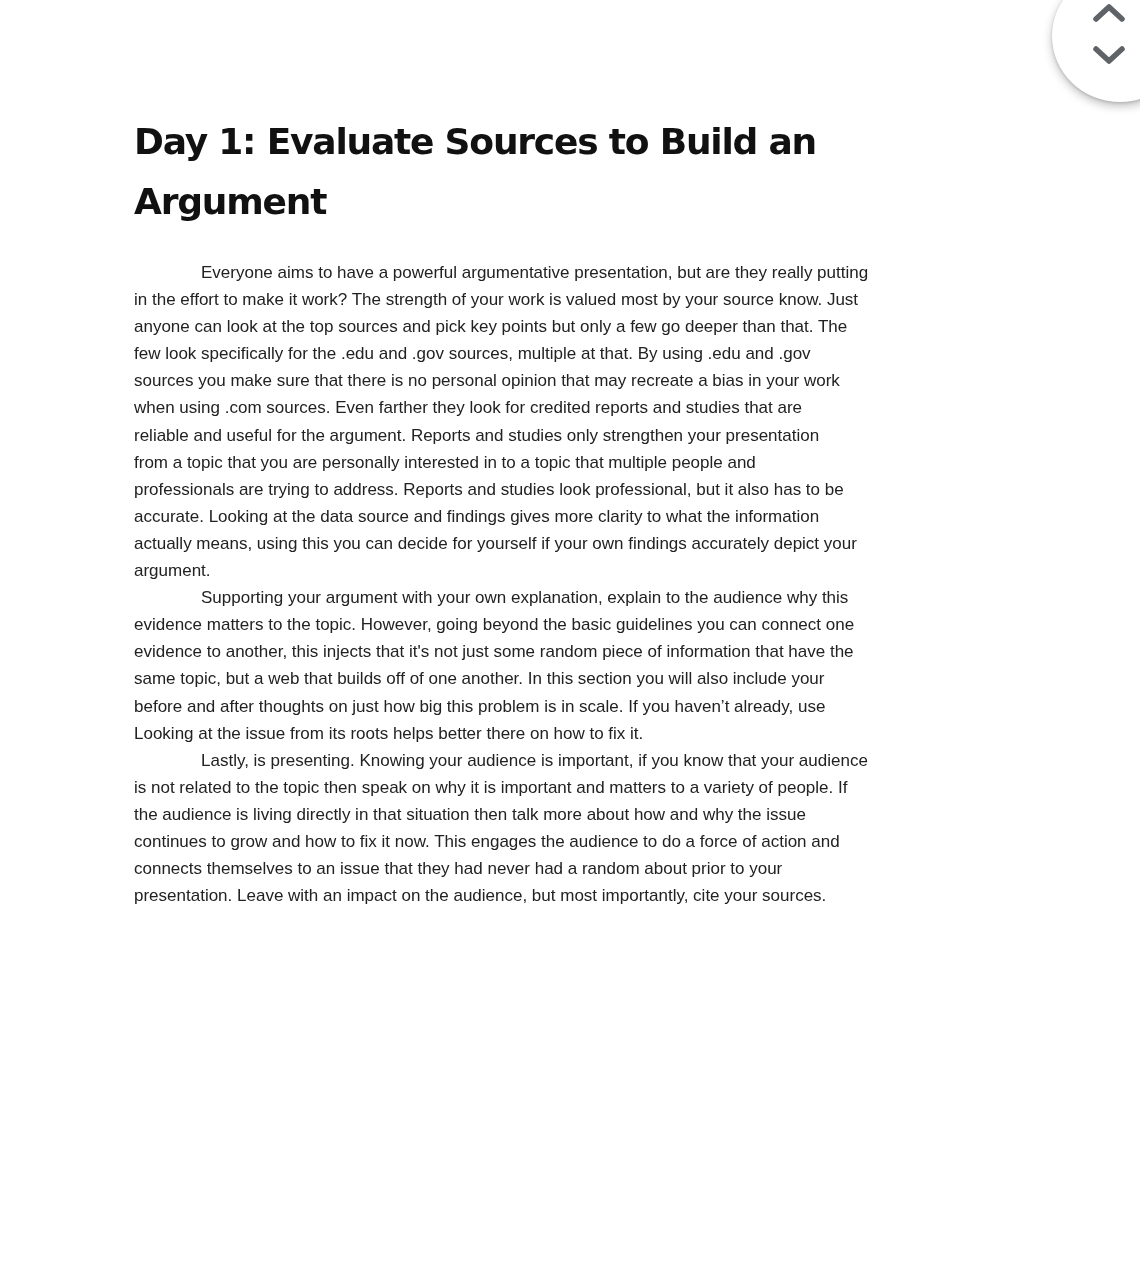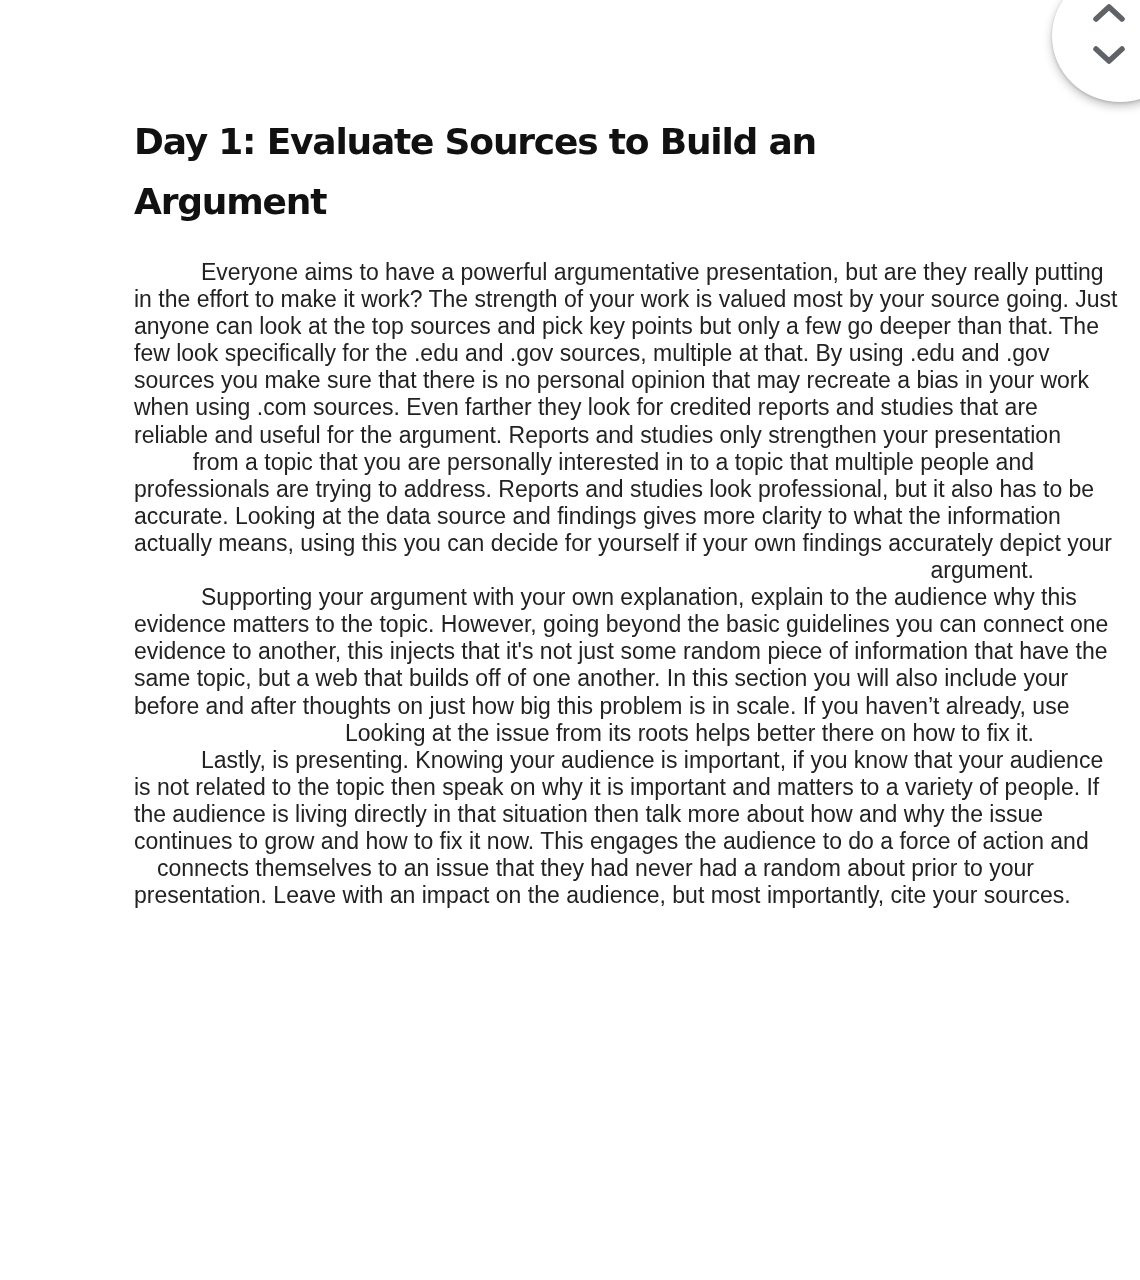--- a/index.html
+++ b/index.html
@@ -45,25 +45,24 @@
       top: 259px;
       width: 900px;
     }
     .para {
       margin: 0;
     }
     .line {
       display: block;
       white-space: nowrap;
       font-family: "Liberation Sans", sans-serif;
-      font-size: 23px;
+      font-size: 17px;
       line-height: 27.1px;
       color: #222222;
       letter-spacing: 0px;
-      text-align: right;
     }
     .line.first {
       text-indent: 67px;
     }
     
     .scroll-nav {
       position: absolute;
       left: 1052px;
       top: -30px;
       width: 136px;
@@ -96,21 +95,21 @@
 
   <h1 class="doc-title">
     <span class="title-line">Day 1: Evaluate Sources to Build an</span>
     <span class="title-line">Argument</span>
   </h1>
 
   <div class="doc-body">
 
     <p class="para">
       <span class="line first">Everyone aims to have a powerful argumentative presentation, but are they really putting</span>
-      <span class="line">in the effort to make it work? The strength of your work is valued most by your source going. Just</span>
+      <span class="line">in the effort to make it work? The strength of your work is valued most by your source know. Just</span>
       <span class="line">anyone can look at the top sources and pick key points but only a few go deeper than that. The</span>
       <span class="line">few look specifically for the .edu and .gov sources, multiple at that. By using .edu and .gov</span>
       <span class="line">sources you make sure that there is no personal opinion that may recreate a bias in your work</span>
       <span class="line">when using .com sources. Even farther they look for credited reports and studies that are</span>
       <span class="line">reliable and useful for the argument. Reports and studies only strengthen your presentation</span>
       <span class="line">from a topic that you are personally interested in to a topic that multiple people and</span>
       <span class="line">professionals are trying to address. Reports and studies look professional, but it also has to be</span>
       <span class="line">accurate. Looking at the data source and findings gives more clarity to what the information</span>
       <span class="line">actually means, using this you can decide for yourself if your own findings accurately depict your</span>
       <span class="line">argument.</span>

